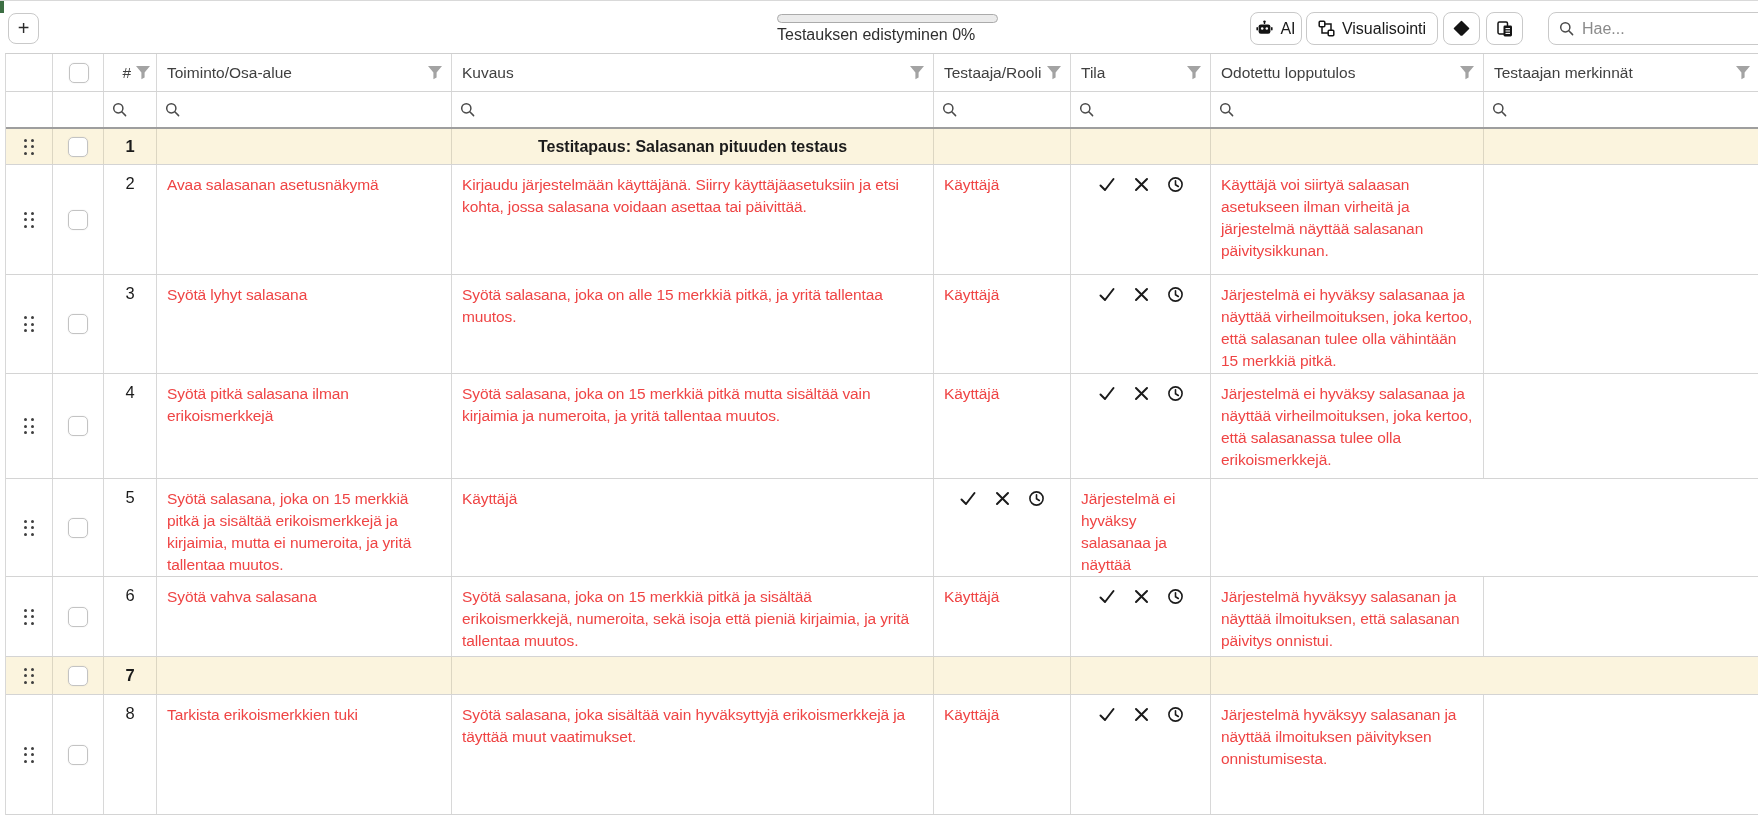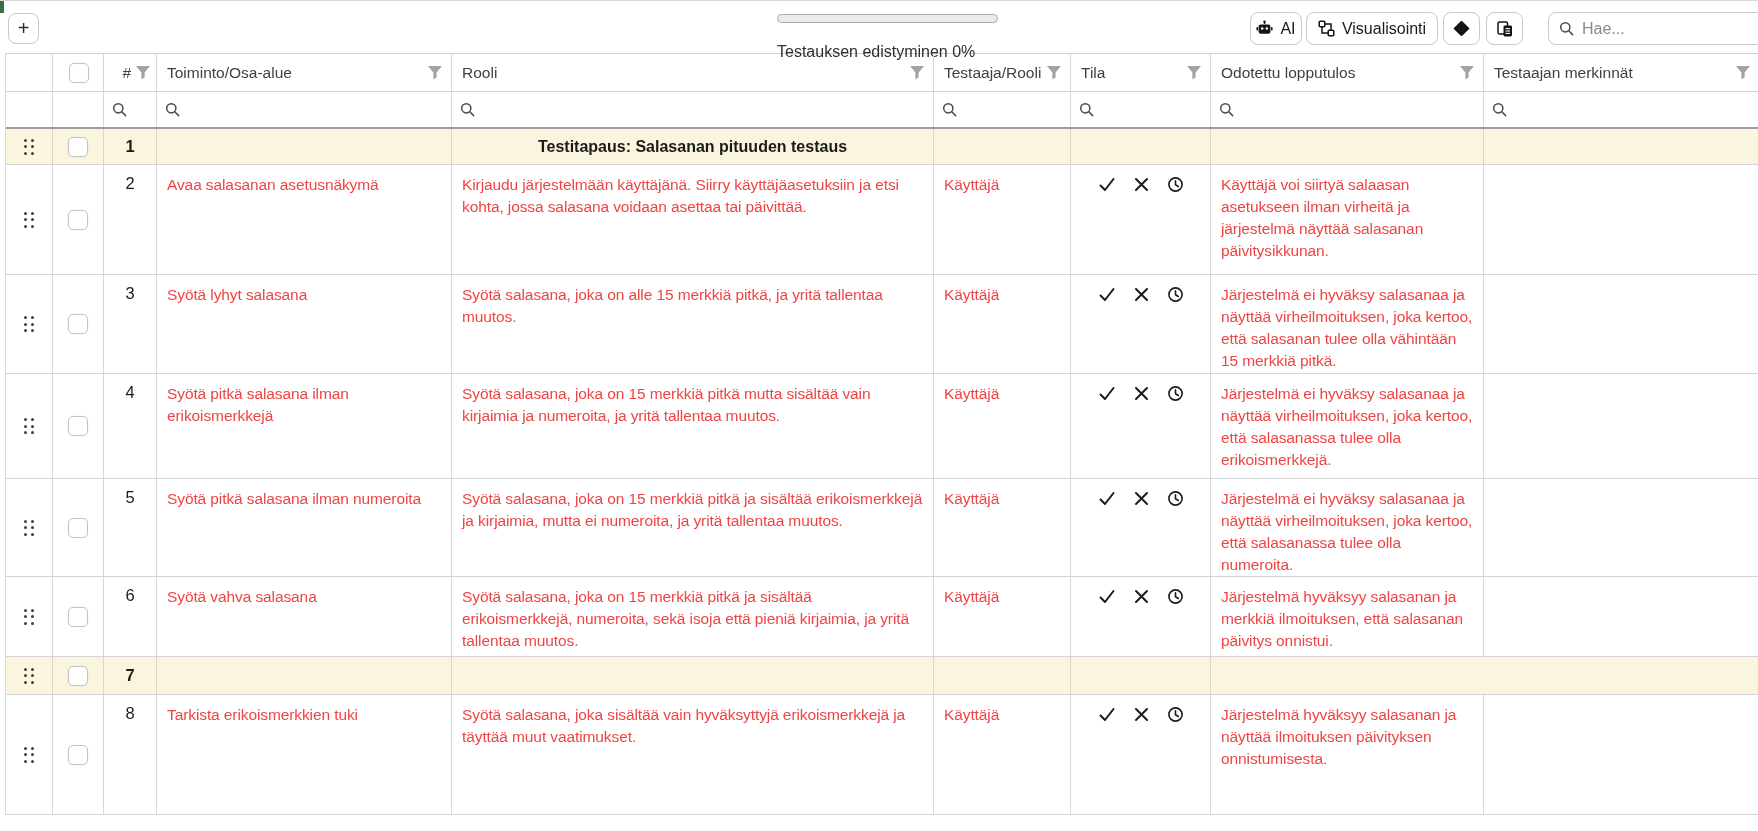--- a/index.html
+++ b/index.html
@@ -22,21 +22,21 @@
   #toolbar { position:relative; height:52px; background:#fff; }
   .btn {
     position:absolute; top:11px; height:33px; background:#fff;
     border:1px solid #c9c9c9; border-radius:8px; display:flex; align-items:center;
     justify-content:center; gap:7px; font-size:16px; color:#1a1a1a; cursor:pointer;
   }
   #add-button { left:8px; width:31px; height:31px; top:12px; font-size:20px; font-weight:400; color:#2b2b2b; }
   #progress-wrap { position:absolute; left:777px; top:13px; width:221px; }
   #progress-track { width:221px; height:9px; border:1px solid #ababab; border-radius:5px; background:#ebebeb; overflow:hidden; }
   #progress-fill { height:100%; background:#4caf50; width:0%; }
-  #progress-label { margin-top:20px; font-size:16px; color:#2f2f2f; white-space:nowrap; }
+  #progress-label { margin-top:3px; font-size:16px; color:#2f2f2f; white-space:nowrap; }
   #ai-button { left:1250px; width:52px; }
   #visualize-button { left:1306px; width:132px; }
   #clear-button { left:1443px; width:37px; }
   #copy-button { left:1486px; width:37px; }
   #search-box {
     position:absolute; left:1548px; top:11px; width:238px; height:33px;
     border:1px solid #c9c9c9; border-radius:8px; background:#fff;
     display:flex; align-items:center; gap:8px; padding:0 10px;
   }
   #search-input { border:none; outline:none; font-size:16px; color:#333; width:150px; font-family:"Liberation Sans",sans-serif; }
@@ -189,21 +189,21 @@
       </div>
       <div class="cell hcell">
         <span class="label">Toiminto/Osa-alue</span>
         <span class="funnel">
             <svg width="16" height="16" viewBox="0 0 16 16">
               <use href="#ic-funnel"></use>
             </svg>
           </span>
       </div>
       <div class="cell hcell">
-        <span class="label">Rooli</span>
+        <span class="label">Kuvaus</span>
         <span class="funnel">
             <svg width="16" height="16" viewBox="0 0 16 16">
               <use href="#ic-funnel"></use>
             </svg>
           </span>
       </div>
       <div class="cell hcell">
         <span class="label">Testaaja/Rooli</span>
         <span class="funnel">
             <svg width="16" height="16" viewBox="0 0 16 16">
@@ -428,21 +428,20 @@
               <i></i>
               <i></i>
               <i></i>
               <i></i>
             </span>
     </div>
     <div class="cell check-cell">
       <span class="checkbox"></span>
     </div>
     <div class="cell num-cell">5</div>
-    <div class="cell txt">Syötä pitkä salasana ilman numeroita</div>
     <div class="cell txt">Syötä salasana, joka on 15 merkkiä pitkä ja sisältää erikoismerkkejä ja kirjaimia, mutta ei numeroita, ja yritä tallentaa muutos.</div>
     <div class="cell txt">Käyttäjä</div>
     <div class="cell status-cell">
       <span class="sicon">
               <svg width="18" height="17" viewBox="0 0 18 17">
                 <use href="#ic-check"></use>
               </svg>
             </span>
       <span class="sicon">
               <svg width="17" height="17" viewBox="0 0 17 17">
@@ -487,21 +486,21 @@
               <svg width="17" height="17" viewBox="0 0 17 17">
                 <use href="#ic-cross"></use>
               </svg>
             </span>
       <span class="sicon">
               <svg width="17" height="17" viewBox="0 0 17 17">
                 <use href="#ic-clock"></use>
               </svg>
             </span>
     </div>
-    <div class="cell txt">Järjestelmä hyväksyy salasanan ja merkkiä ilmoituksen, että salasanan päivitys onnistui.</div>
+    <div class="cell txt">Järjestelmä hyväksyy salasanan ja näyttää ilmoituksen, että salasanan päivitys onnistui.</div>
     <div class="cell txt" style="border-right:none;"></div>
   </div>
 
   <div class="trow section-row" style="height: 38px;">
     <div class="cell drag-cell">
       <span class="dots">
               <i></i>
               <i></i>
               <i></i>
               <i></i>

